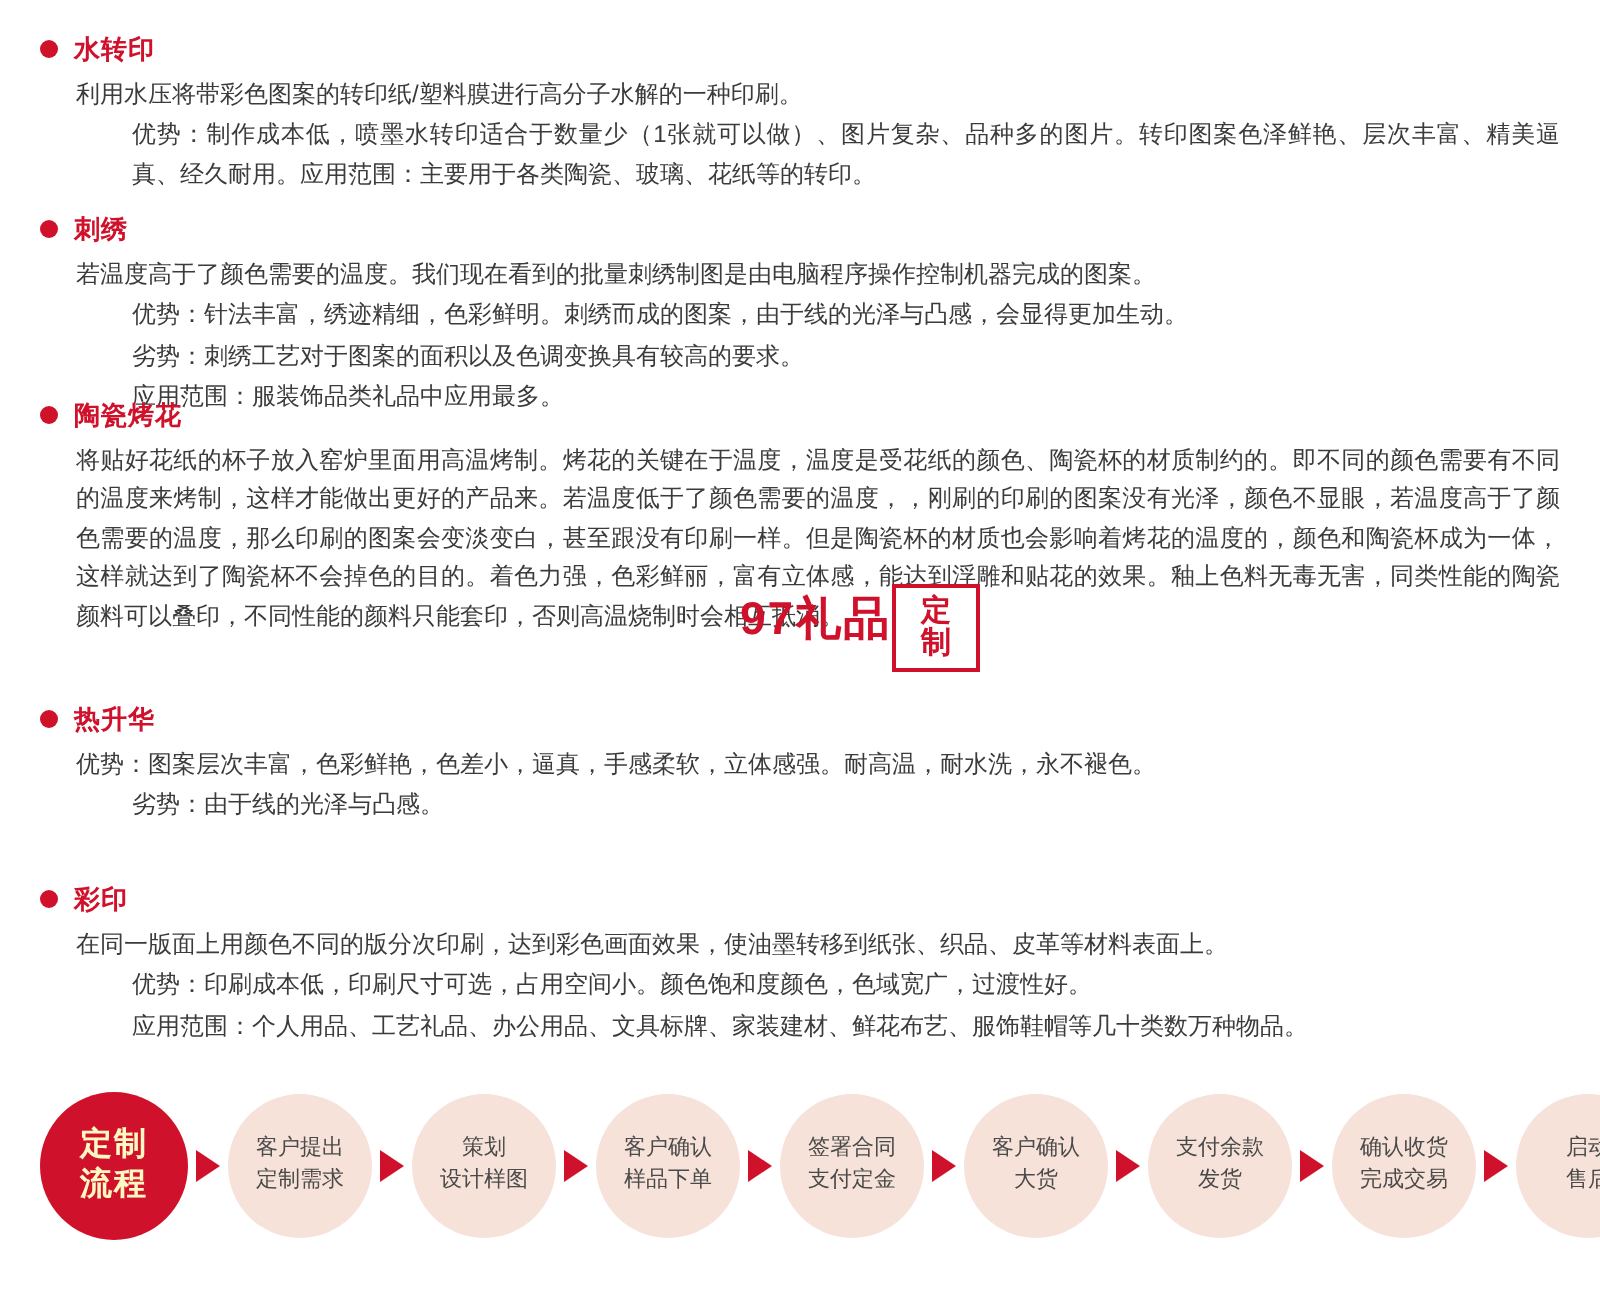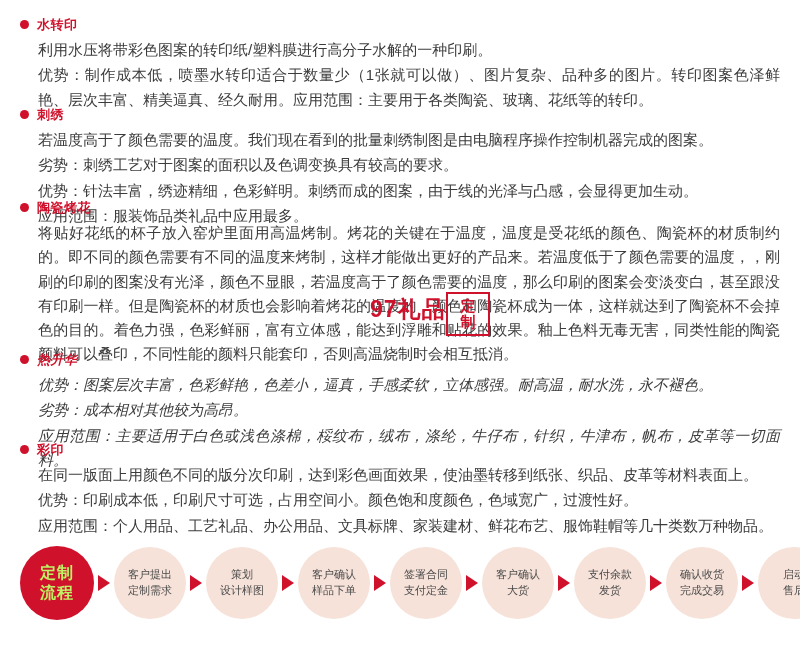--- a/index.html
+++ b/index.html
@@ -36,26 +36,26 @@
   .sec-title {
     color: #d0112b;
     font-size: 13px;
     font-weight: bold;
     letter-spacing: 0.5px;
     line-height: 1;
   }
   .sec-body {
     margin-left: 18px;
     color: #3b3b3b;
-    font-size: 15px;
+    font-size: 12px;
     line-height: 1.62;
     text-align: justify;
   }
   .sec-body p { margin: 0; }
-  .sec-body p + p { margin-top: 1px; }
+  .sec-body p + p { margin-top: 1px; margin-left: 28px; }
 
   
   .watermark {
     position: absolute;
     left: 370px;
     top: 292px;
     width: 120px;
     height: 62px;
     pointer-events: none;
     user-select: none;
@@ -91,21 +91,21 @@
     top: 540px;
     width: 760px;
     height: 86px;
     display: flex;
     align-items: center;
   }
   .flow-badge {
     width: 74px; height: 74px;
     border-radius: 50%;
     background: #d0112b;
-    color: #bef264;
+    color: #fef9c3;
     font-size: 16px;
     font-weight: bold;
     display: flex;
     flex-direction: column;
     align-items: center;
     justify-content: center;
     line-height: 1.28;
     flex: 0 0 auto;
     letter-spacing: 1px;
   }
@@ -149,45 +149,44 @@
     </div>
   </div>
 
   <div class="section" style="top:108px;">
     <div class="sec-head">
       <span class="bullet"></span>
       <span class="sec-title">刺绣</span>
     </div>
     <div class="sec-body">
       <p>若温度高于了颜色需要的温度。我们现在看到的批量刺绣制图是由电脑程序操作控制机器完成的图案。</p>
+      <p>优势：针法丰富，绣迹精细，色彩鲜明。刺绣而成的图案，由于线的光泽与凸感，会显得更加生动。</p>
       <p>劣势：刺绣工艺对于图案的面积以及色调变换具有较高的要求。</p>
-      <p>优势：针法丰富，绣迹精细，色彩鲜明。刺绣而成的图案，由于线的光泽与凸感，会显得更加生动。</p>
       <p>应用范围：服装饰品类礼品中应用最多。</p>
     </div>
   </div>
 
   <div class="section" style="top:201px;">
     <div class="sec-head">
       <span class="bullet"></span>
       <span class="sec-title">陶瓷烤花</span>
     </div>
     <div class="sec-body">
       <p>将贴好花纸的杯子放入窑炉里面用高温烤制。烤花的关键在于温度，温度是受花纸的颜色、陶瓷杯的材质制约的。即不同的颜色需要有不同的温度来烤制，这样才能做出更好的产品来。若温度低于了颜色需要的温度，，刚刷的印刷的图案没有光泽，颜色不显眼，若温度高于了颜色需要的温度，那么印刷的图案会变淡变白，甚至跟没有印刷一样。但是陶瓷杯的材质也会影响着烤花的温度的，颜色和陶瓷杯成为一体，这样就达到了陶瓷杯不会掉色的目的。着色力强，色彩鲜丽，富有立体感，能达到浮雕和贴花的效果。釉上色料无毒无害，同类性能的陶瓷颜料可以叠印，不同性能的颜料只能套印，否则高温烧制时会相互抵消。</p>
     </div>
   </div>
 
-  <div class="section" style="top:353px;font-style:italic;">
+  <div class="section" style="top:353px;">
     <div class="sec-head">
       <span class="bullet"></span>
       <span class="sec-title">热升华</span>
     </div>
     <div class="sec-body">
       <p>优势：图案层次丰富，色彩鲜艳，色差小，逼真，手感柔软，立体感强。耐高温，耐水洗，永不褪色。</p>
-      <p>劣势：成本相对其他较为高昂。</p>
-      <p>应用范围：主要适用于白色或浅色涤棉，桵纹布，绒布，涤纶，牛仔布，针织，牛津布，帆布，皮革等一切面料。</p>
+      <p>劣势：由于线的光泽与凸感。</p>
     </div>
   </div>
 
   <div class="section" style="top:443px;">
     <div class="sec-head">
       <span class="bullet"></span>
       <span class="sec-title">彩印</span>
     </div>
     <div class="sec-body">
       <p>在同一版面上用颜色不同的版分次印刷，达到彩色画面效果，使油墨转移到纸张、织品、皮革等材料表面上。</p>

